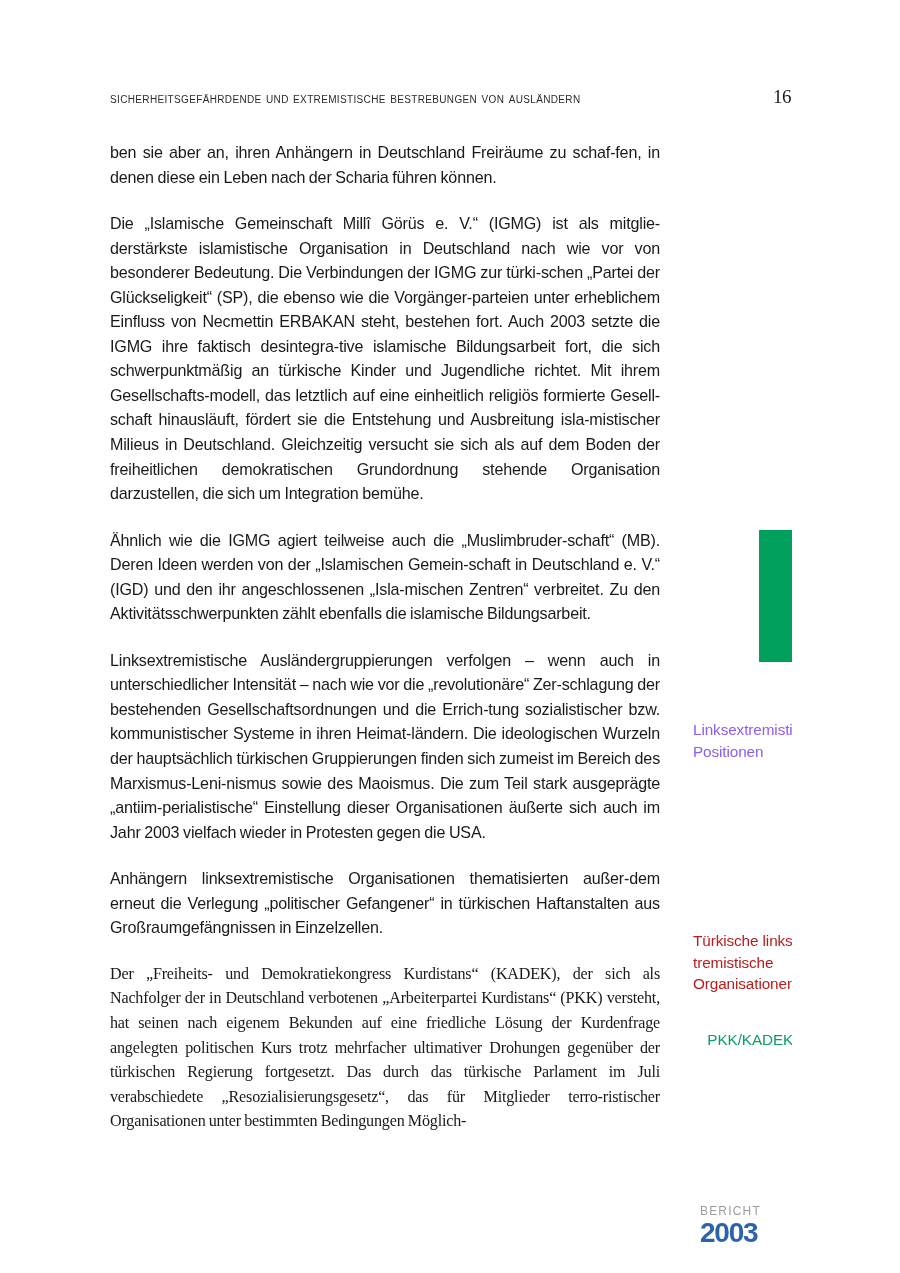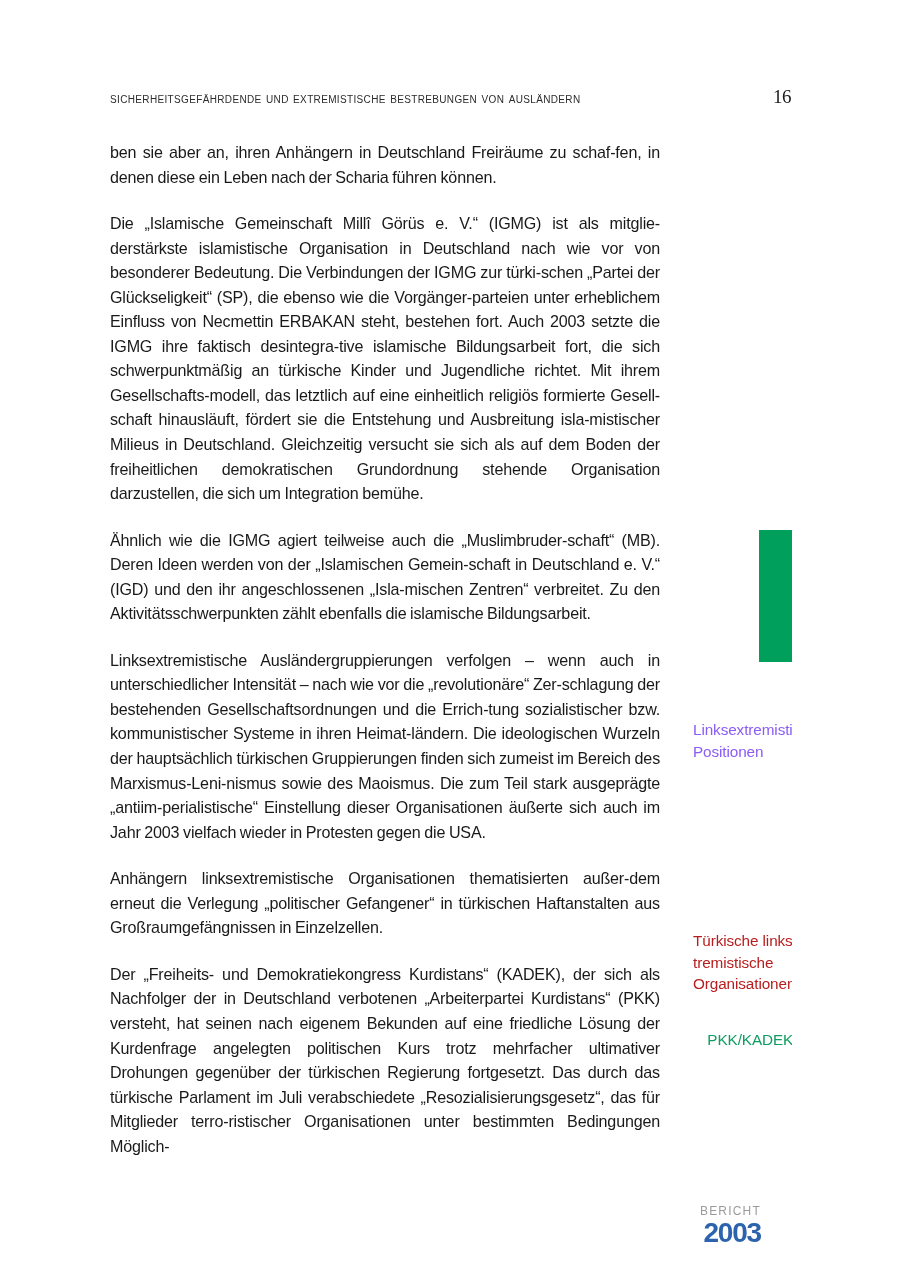--- a/index.html
+++ b/index.html
@@ -55,21 +55,21 @@
   .para {
     font-size: 16.1px;
     line-height: 24.55px;
     letter-spacing: -0.18px;
     text-align: justify;
     color: #191919;
     margin: 0 16px 22px 0;
     hyphens: manual;
     word-spacing: -0.6px;
   }
-  .para:last-child { margin-bottom: 0; }
+  .para:last-child { margin-bottom: 0; font-family: Liberation Serif, serif; }
 
   
   .marginalia {
     position: absolute;
     left: 693px;
     width: 175px;
   }
   .note {
     position: absolute;
     font-size: 15.3px;
@@ -86,21 +86,21 @@
     width: 33px;
     height: 132px;
     background: #00a05c;
   }
 
   
   .footer-logo {
     position: absolute;
     right: 31px;
     bottom: 26px;
-    text-align: right;
+    text-align: left;
     line-height: 1;
   }
   .footer-bericht {
     font-family: "Liberation Sans", sans-serif;
     font-size: 17px;
     font-variant: small-caps;
     text-transform: lowercase;
     letter-spacing: 1.2px;
     color: #9b9b9b;
     display: block;

